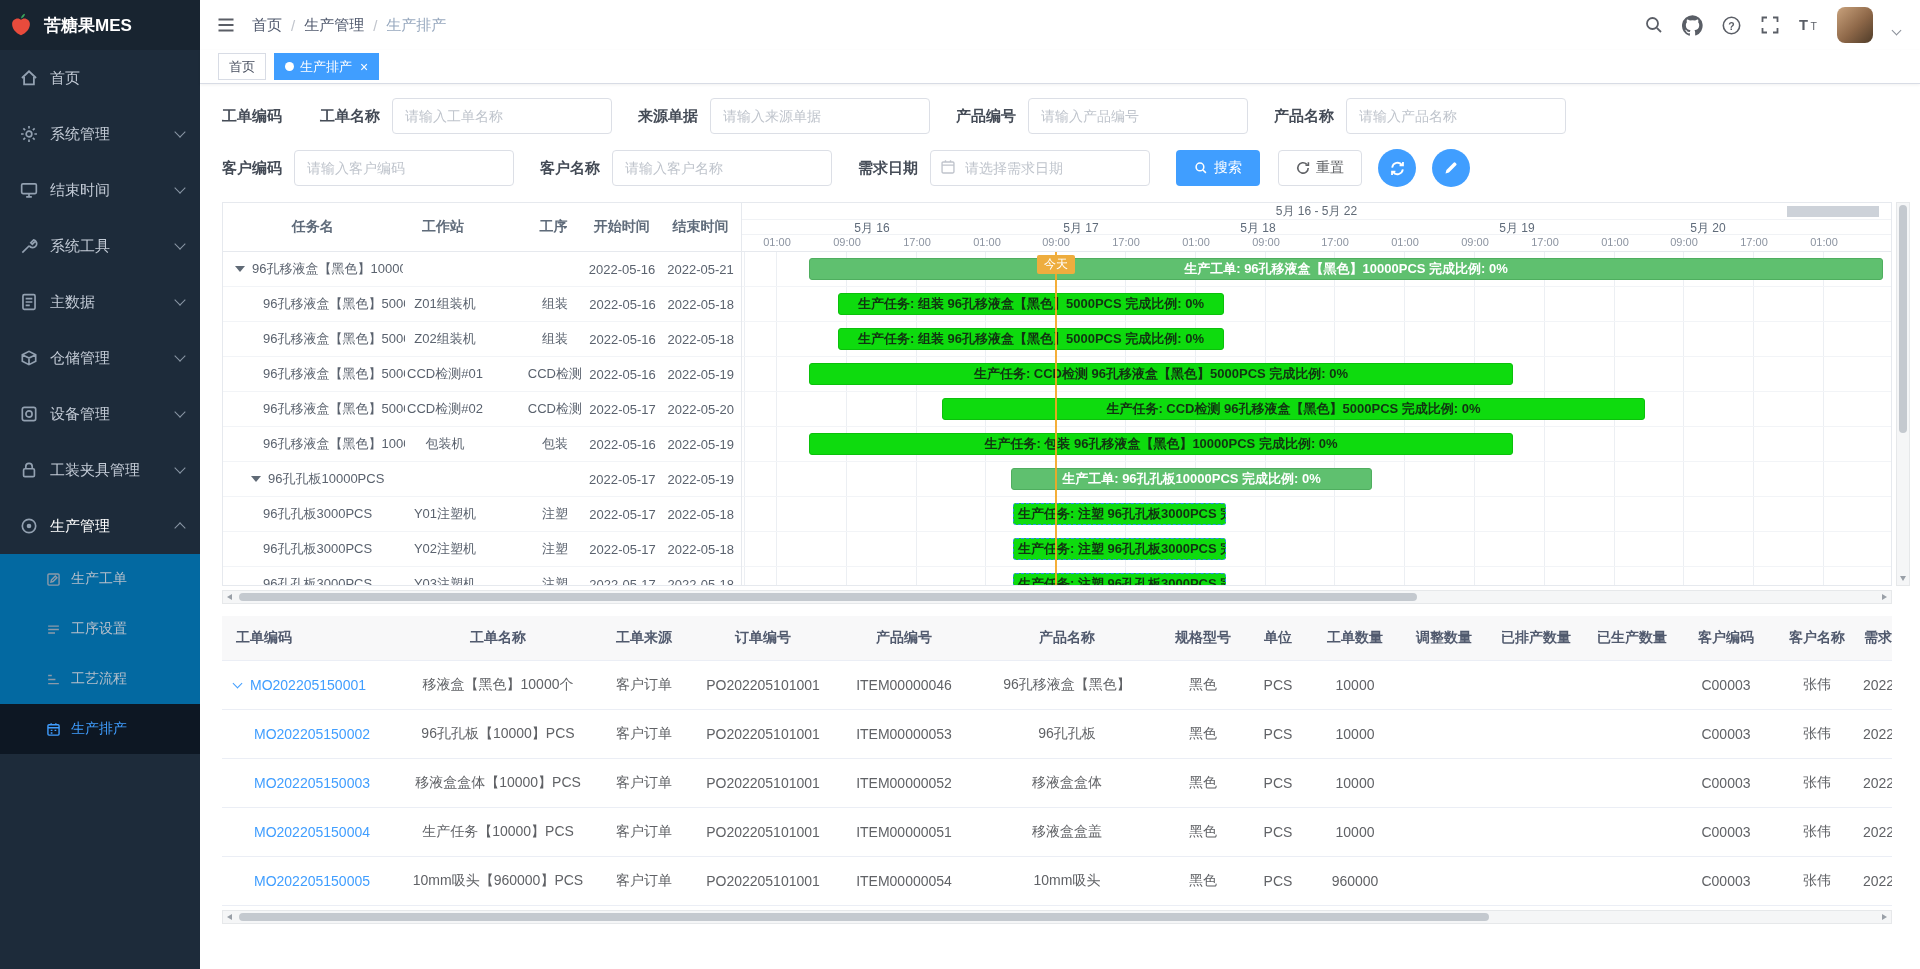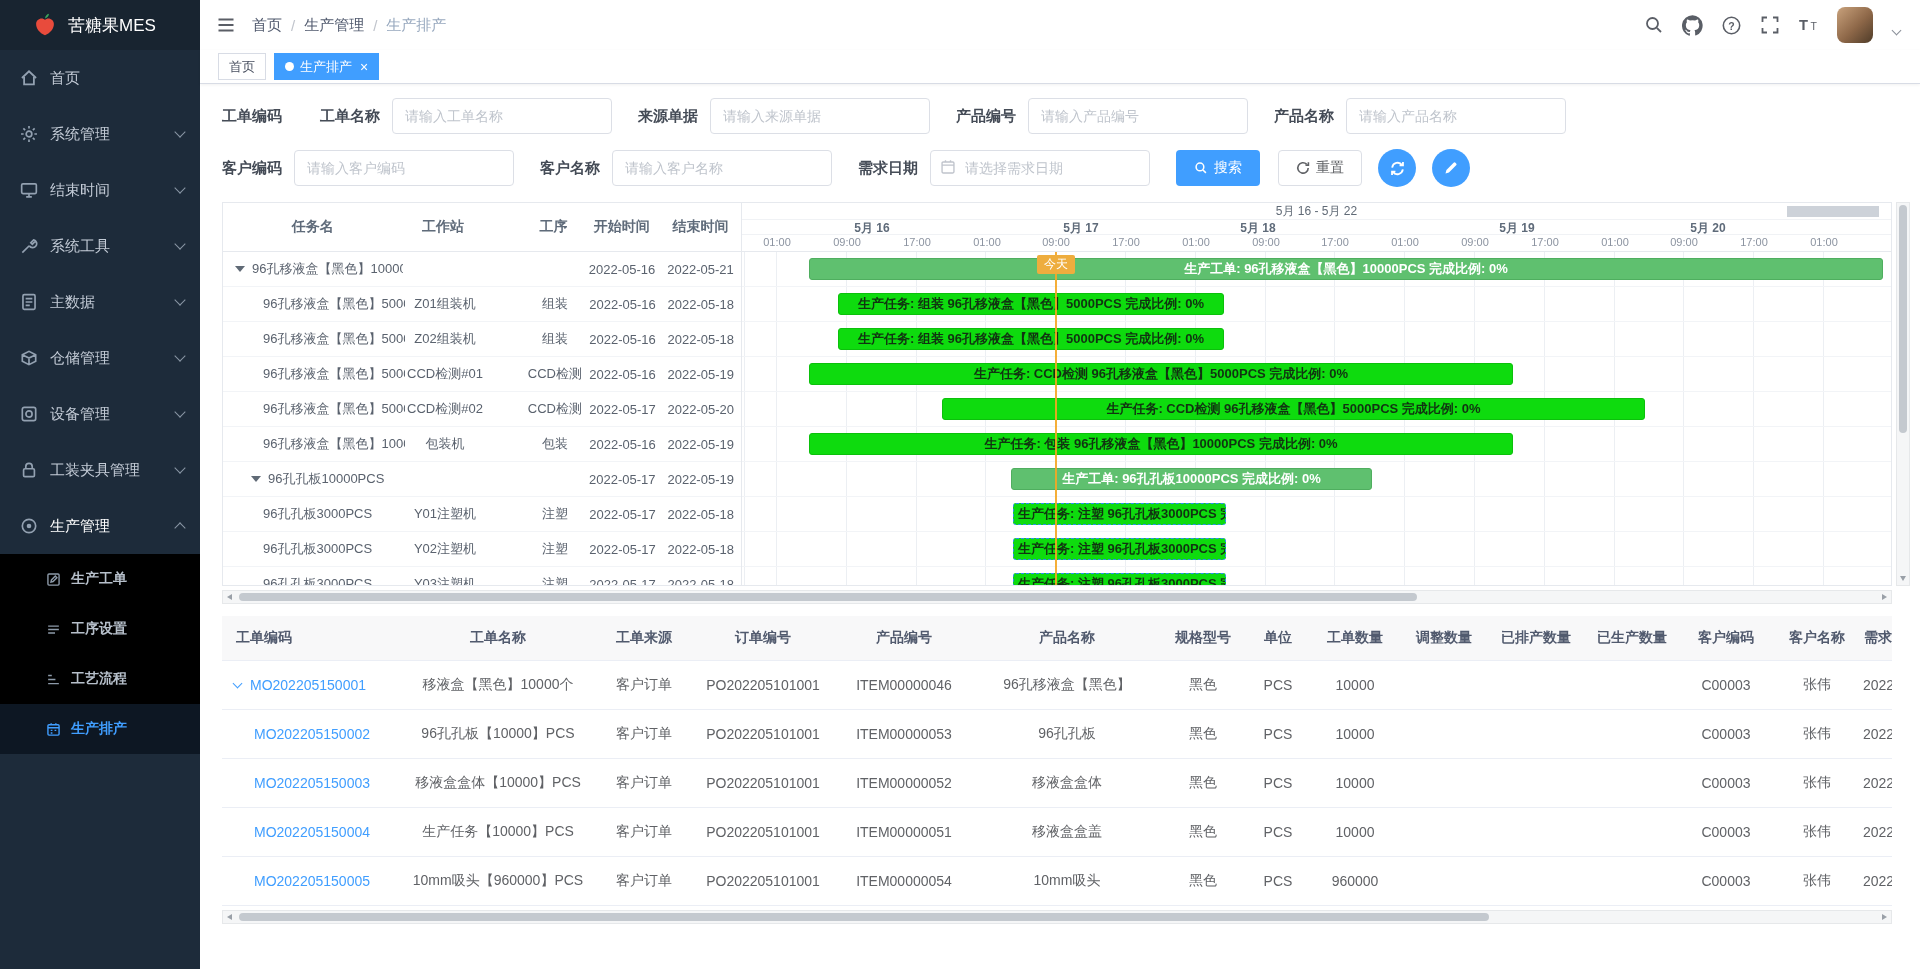--- a/index.html
+++ b/index.html
@@ -6,32 +6,32 @@
   html,body { margin:0; padding:0; }
   body {
     width:1920px; height:969px; overflow:hidden; background:#fff;
     font-family:"Liberation Sans","DejaVu Sans",sans-serif;
     -webkit-font-smoothing:antialiased;
   }
   .app { display:flex; width:1920px; height:969px; }
 
   
   .sidebar { width:200px; flex-shrink:0; background:#1d2b3a; overflow:hidden; }
-  .logo-row { height:50px; display:flex; align-items:center; gap:10px; padding-left:32px;
-              background:#182430; color:#fff; font-size:17px; font-weight:normal; }
+  .logo-row { height:50px; display:flex; align-items:center; gap:10px; padding-left:8px;
+              background:#182430; color:#fff; font-size:17px; font-weight:bold; }
   .menu { }
   .menu-item { height:56px; display:flex; align-items:center; padding:0 16px 0 20px;
                font-size:15px; color:#c3cbd6; cursor:pointer; }
   .menu-item .mi { width:18px; height:18px; margin-right:12px; color:#93a1b1; flex-shrink:0; }
   .menu-item .lbl { flex:1; white-space:nowrap; overflow:hidden; }
   .menu-item.active-parent { color:#ffffff; }
   .arr { width:8px; height:8px; border-right:1.5px solid #8a97a5; border-bottom:1.5px solid #8a97a5;
          transform:rotate(45deg); margin-top:-4px; flex-shrink:0; }
   .arr.up { transform:rotate(-135deg); margin-top:4px; }
-  .submenu { background:#000000;font-weight:bold; }
+  .submenu { background:#0369a1; }
   .sub-item { height:50px; display:flex; align-items:center; gap:10px; padding-left:46px;
               font-size:14px; color:#b6bfca; cursor:pointer; }
   .sub-item .mi { width:15px; height:15px; color:#8d9aa9; flex-shrink:0; }
   .sub-item.active { color:#409eff; background:#0d1723; }
   .sub-item.active .mi { color:#409eff; }
 
   
   .main { flex:1; display:flex; flex-direction:column; background:#fff; min-width:0; }
   .topbar { height:50px; display:flex; align-items:center; padding:0 20px 0 16px; }
   .icon-btn { color:#5a5e66; display:flex; align-items:center; justify-content:center; cursor:pointer; }
@@ -88,21 +88,21 @@
   .g-lrow .c-task { display:flex; align-items:center; padding-left:12px; text-align:left;
                     white-space:nowrap; overflow:hidden; }
   .g-lrow.child .c-task { padding-left:40px; }
   .tri { width:0; height:0; border-left:5px solid transparent; border-right:5px solid transparent;
          border-top:6px solid #606a76; margin-right:7px; flex-shrink:0; }
   .g-right { flex:1; position:relative; overflow:hidden; }
   .g-thead { height:49px; border-bottom:1px solid #e6e9ee; }
   .g-range { height:17px; text-align:center; font-size:12px; color:#606a76; position:relative;
              border-bottom:1px solid #f0f2f5; line-height:16px; }
   .range-scroll { position:absolute; right:12px; top:3px; width:92px; height:11px; background:#cdd2d9; }
-  .g-days { height:15px; position:relative; border-bottom:1px solid #f0f2f5; font-size:12px; color:#5f6b7a;font-weight:bold; }
+  .g-days { height:15px; position:relative; border-bottom:1px solid #f0f2f5; font-size:12px; color:#5f6b7a; }
   .g-days span { position:absolute; transform:translateX(-50%); top:0; white-space:nowrap; }
   .g-hours { height:16px; position:relative; font-size:11px; color:#8b93a0; }
   .g-hours span { position:absolute; transform:translateX(-50%); top:1px; }
   .g-body { position:relative; height:333px;
             background-image:repeating-linear-gradient(to right,#eceff3 0,#eceff3 1px,transparent 1px,transparent 69.8px);
             background-position:34px 0; }
   .g-row { height:35px; border-bottom:1px solid #f2f4f7; position:relative; }
   .bar { position:absolute; top:6px; height:22px; line-height:20px; border-radius:3px; font-size:13px;
          font-weight:bold; text-align:center; white-space:nowrap; overflow:hidden; padding:0 4px; cursor:pointer; }
   .bar.order { background:#5fc06f; border:1px solid #4fae5f; color:#fff; }

